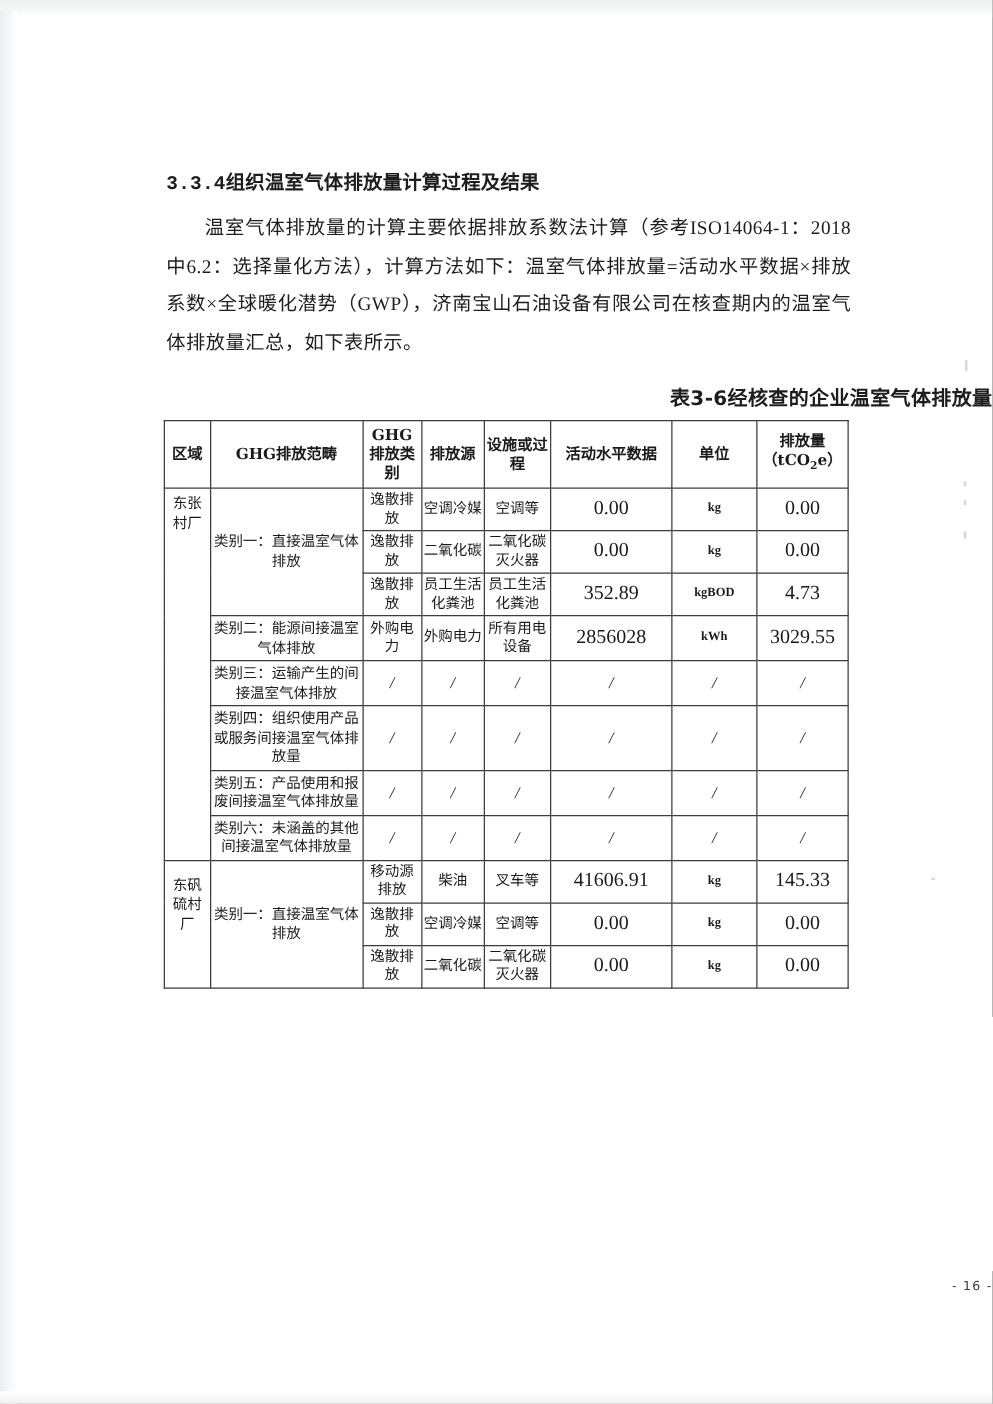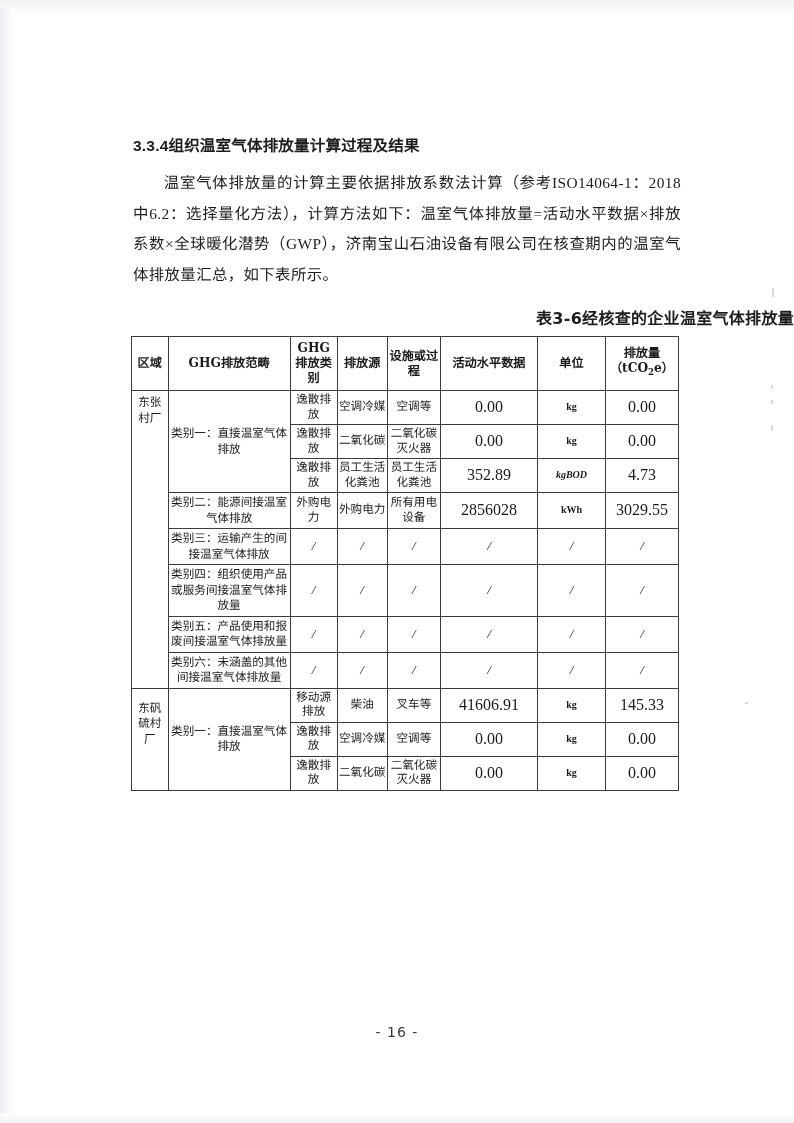--- a/index.html
+++ b/index.html
@@ -55,21 +55,21 @@
 
   
   .sec-heading {
     position: absolute;
     left: 133px;
     top: 133px;
     font-size: 15.5px;
     font-weight: bold;
     letter-spacing: .2px;
     white-space: nowrap;
-    font-family: Liberation Sans, sans-serif;
+    font-family: Liberation Mono, monospace;
   }
 
   
   .para {
     position: absolute;
     left: 133px;
     top: 168px;
     width: 548px;
     font-size: 15.4px;
     line-height: 30.5px;
@@ -125,21 +125,21 @@
   td.num, th.num {
     font-family: "Liberation Serif", "DejaVu Serif", serif;
     font-size: 16px;
   }
   td.unit {
     font-family: "Liberation Serif", "DejaVu Serif", serif;
     font-size: 10px;
     font-weight: bold;
     padding-top: 13px;
   }
-  td.unit.flat { padding-top: 2px; font-style: italic; }
+  td.unit.flat { padding-top: 2px; }
   td.slash {
     font-size: 13px;
     font-style: italic;
   }
   td.cat {
     padding: 4px 3px;
     line-height: 15.5px;
   }
   td.region {
     padding: 3px 2px;
@@ -157,22 +157,22 @@
   col.c-act    { width: 93px; }
   col.c-unit   { width: 65px; }
   col.c-emis   { width: 70px; }
 
   
   .footer {
     position: absolute;
     left: 0;
     top: 1024px;
     width: 794px;
-    text-align: center;
-    font-size: 14px;
+    text-align: right;
+    font-size: 10px;
     color: #3a3a3a;
     font-family: "DejaVu Sans", "Liberation Sans", sans-serif;
     letter-spacing: 1px;
   }
 </style>
 </head>
 <body>
 
 <div class="page">
 

